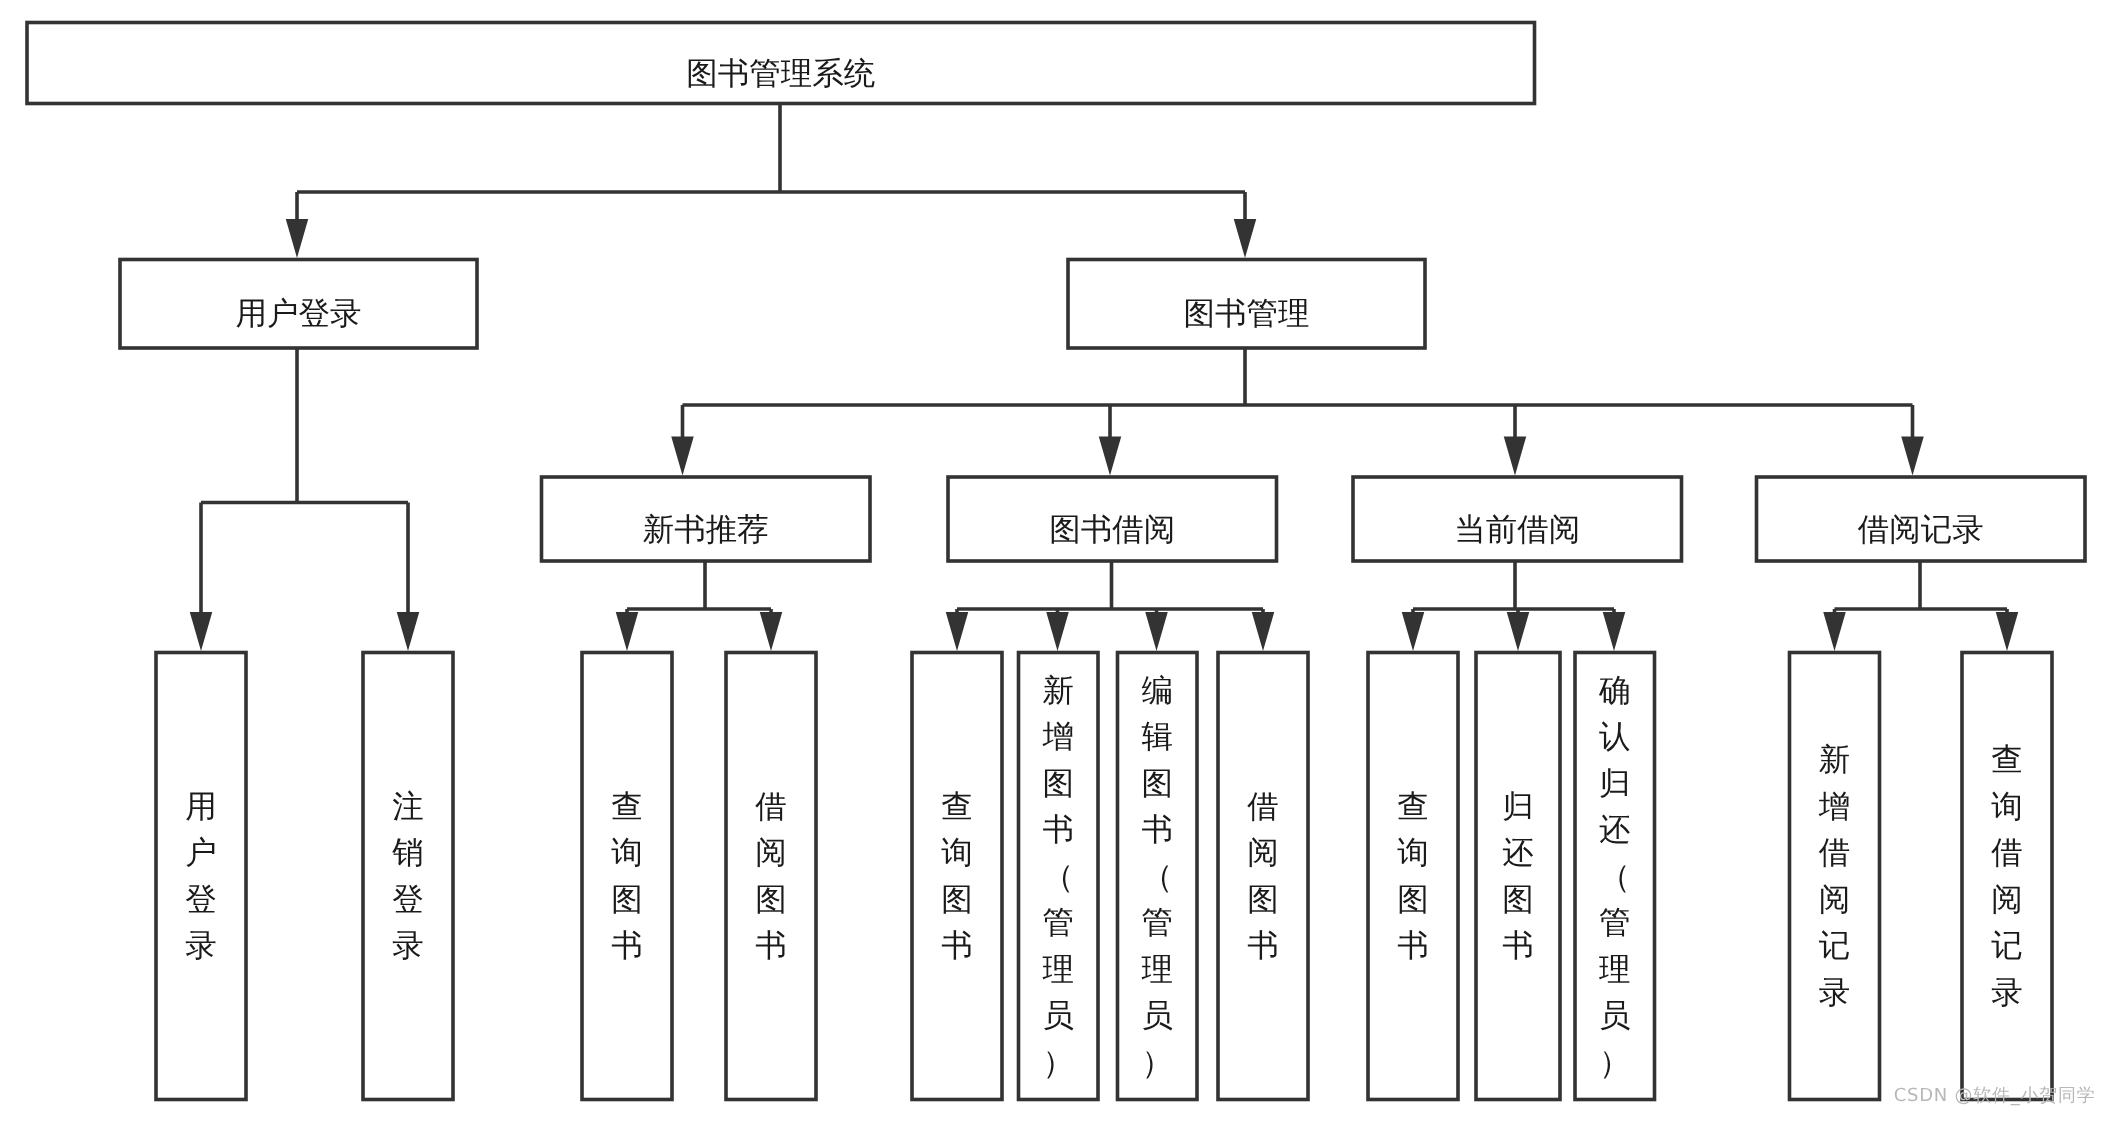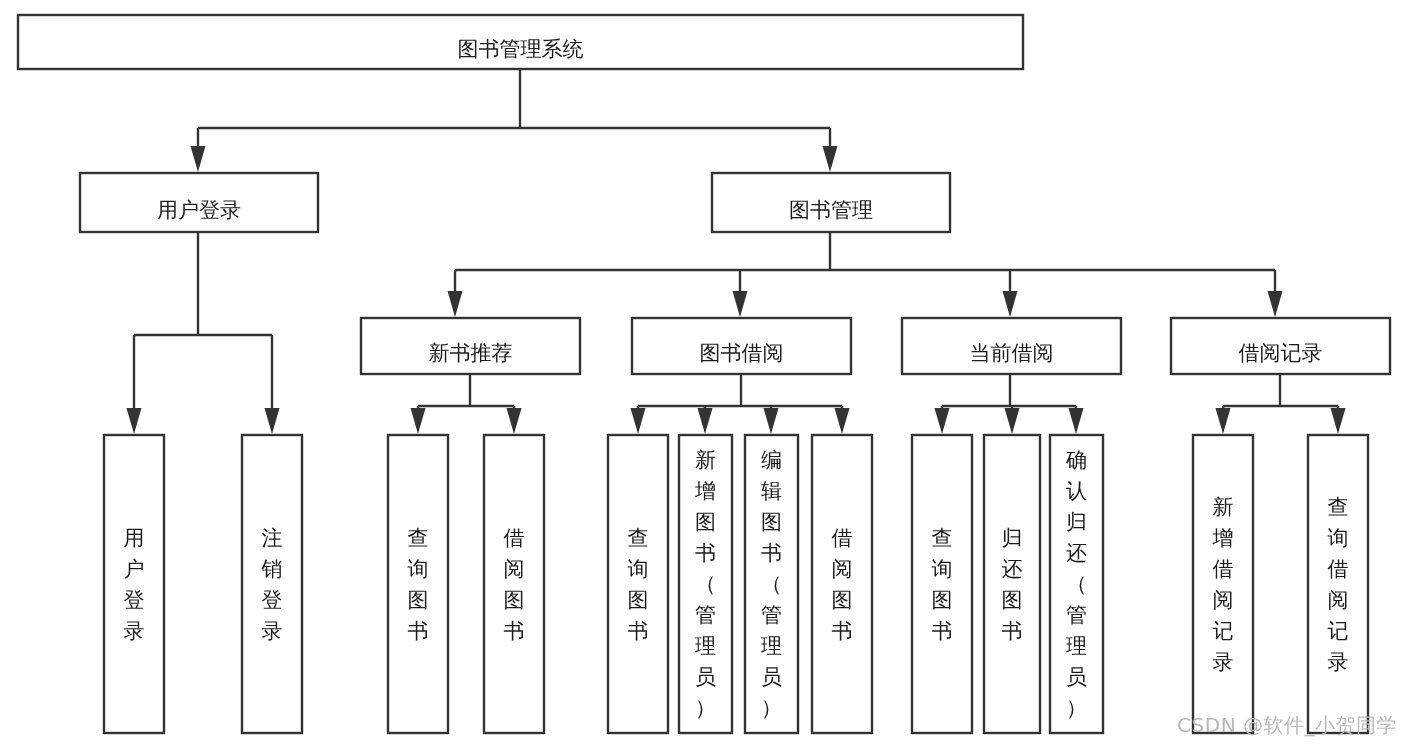--- a/index.html
+++ b/index.html
@@ -44,21 +44,21 @@
   }
   .arrow-head {
     fill: #333333;
     stroke: none;
   }
   .watermark {
     position: absolute;
     right: 8px;
     bottom: 8px;
     font-family: "DejaVu Sans", "Liberation Sans", sans-serif;
-    font-size: 20px;
+    font-size: 12px;
     color: #b8b8b8;
     white-space: nowrap;
     letter-spacing: 0.5px;
   }
 </style>
 </head>
 <body>
 
 <svg id="diagram" viewBox="0 0 1405 747">
   <g id="edges-layer">

